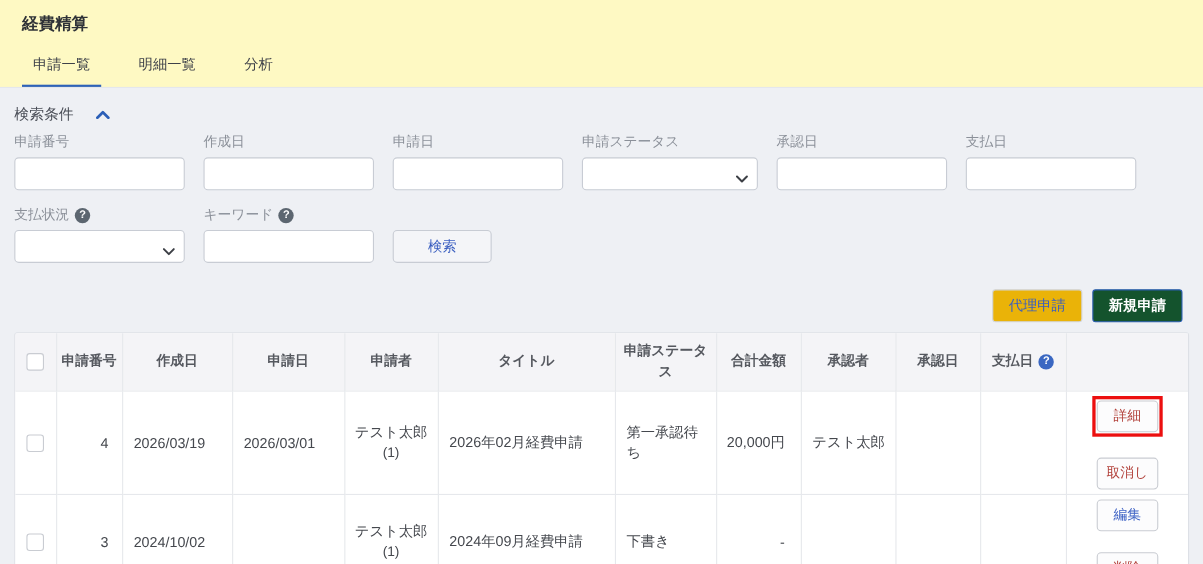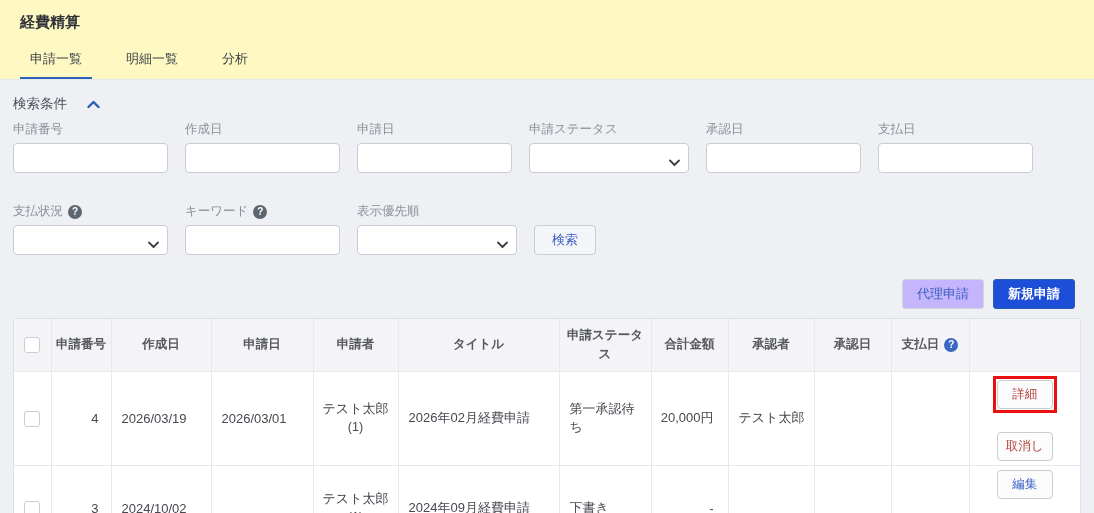--- a/index.html
+++ b/index.html
@@ -13,36 +13,36 @@
   
   .header { background:#fef9c3; padding:12px 20px 0; border-bottom:1px solid #e4e7ec; }
   .page-title { font-size:15px; font-weight:bold; color:#2f3237; line-height:20px; }
   .tabs { display:flex; margin-top:10px; }
   .tab { padding:8px 10px 9px; font-size:13px; color:#3e4149; cursor:pointer; margin-right:24px; border-bottom:2px solid transparent; }
   .tab.active { border-bottom-color:#2e62b8; }
   
   .search-section { padding:15px 13px 0; }
   .search-title { font-size:13.5px; color:#4a4e57; display:flex; align-items:center; gap:20px; }
   .fields-row { display:flex; margin-top:8px; align-items:flex-end; }
-  .fields-row + .fields-row { margin-top:30px; }
+  .fields-row + .fields-row { margin-top:14px; }
   .field { width:155px; margin-right:17px; }
   .field.wide { width:160px; }
   .field-label { font-size:12.5px; color:#8b9099; height:17px; display:flex; align-items:center; gap:5px; }
   .control { margin-top:5px; height:30px; width:100%; border:1px solid #c8ccd4; border-radius:4px; background:#fff; font-size:13px; padding:0 8px; color:#3e4149; }
   .select { position:relative; }
   .select .chev { position:absolute; right:8px; top:11px; }
   .help { width:14px; height:14px; border-radius:50%; background:#5c6670; color:#fff; font-size:10px; font-weight:bold; display:inline-flex; align-items:center; justify-content:center; line-height:1; flex:0 0 auto; }
   .help.blue { background:#3a67c2; }
-  .search-btn { height:30px; padding:0 17px; border:1px solid #c8ccd4; border-radius:4px; background:#f4f5f8; color:#3b5fc0; font-size:13px; cursor:pointer; font-family:inherit; }
+  .search-btn { height:30px; padding:0 31px; border:1px solid #c8ccd4; border-radius:4px; background:#f4f5f8; color:#3b5fc0; font-size:13px; cursor:pointer; font-family:inherit; }
   
   .toolbar { display:flex; justify-content:flex-end; align-items:center; gap:9px; padding:24px 19px 0 0; }
   .btn { height:30px; padding:0 14px; border-radius:3px; font-size:13px; cursor:pointer; border:1px solid #d2d5da; font-family:inherit; }
   .btn-export { background:#f3f4f6; color:#9aa0a8; }
-  .btn-proxy { background:#c4b5fd; color:#3b5fc0; }
-  .btn-new { background:#1d4ed8; color:#fff; border-color:#2a5db0; font-weight:bold; }
+  .btn-proxy { background:#eab308; color:#3b5fc0; }
+  .btn-new { background:#14532d; color:#fff; border-color:#2a5db0; font-weight:bold; }
   
   .table-wrap { margin:9px 13px 0; background:#fff; border:1px solid #dde0e6; border-radius:3px; }
   table { width:100%; border-collapse:collapse; table-layout:fixed; }
   th, td { border:1px solid #e6e8ec; }
   th { background:#f4f4f7; color:#55585f; font-size:12.5px; font-weight:bold; text-align:center; height:52px; padding:4px; line-height:1.5; }
   td { height:78px; font-size:13px; color:#45484e; padding:4px 8px; background:#fff; }
   tr > *:first-child { border-left:none; }
   tr > *:last-child { border-right:none; }
   thead tr > * { border-top:none; }
   tbody tr:last-child > * { border-bottom:none; }
@@ -123,28 +123,20 @@
               <polyline points="1,1.5 5.5,6 10,1.5" stroke="#3c3f45" stroke-width="1.8" fill="none" stroke-linecap="round" stroke-linejoin="round"></polyline>
             </svg></span>
       </div>
     </div>
     <div class="field">
       <div class="field-label">
         <span>キーワード</span>
         <span class="help">?</span>
       </div>
       <input class="control" style="">
-    </div>
-    <div class="field wide">
-      <div class="field-label">表示優先順</div>
-      <div class="control select">
-        <span class="chev"><svg width="11" height="8" viewBox="0 0 11 8">
-              <polyline points="1,1.5 5.5,6 10,1.5" stroke="#3c3f45" stroke-width="1.8" fill="none" stroke-linecap="round" stroke-linejoin="round"></polyline>
-            </svg></span>
-      </div>
     </div>
     <button class="search-btn">検索</button>
   </div>
 </div>
 
 <div class="toolbar">
   <button class="btn btn-proxy">代理申請</button>
   <button class="btn btn-new">新規申請</button>
 </div>
 

